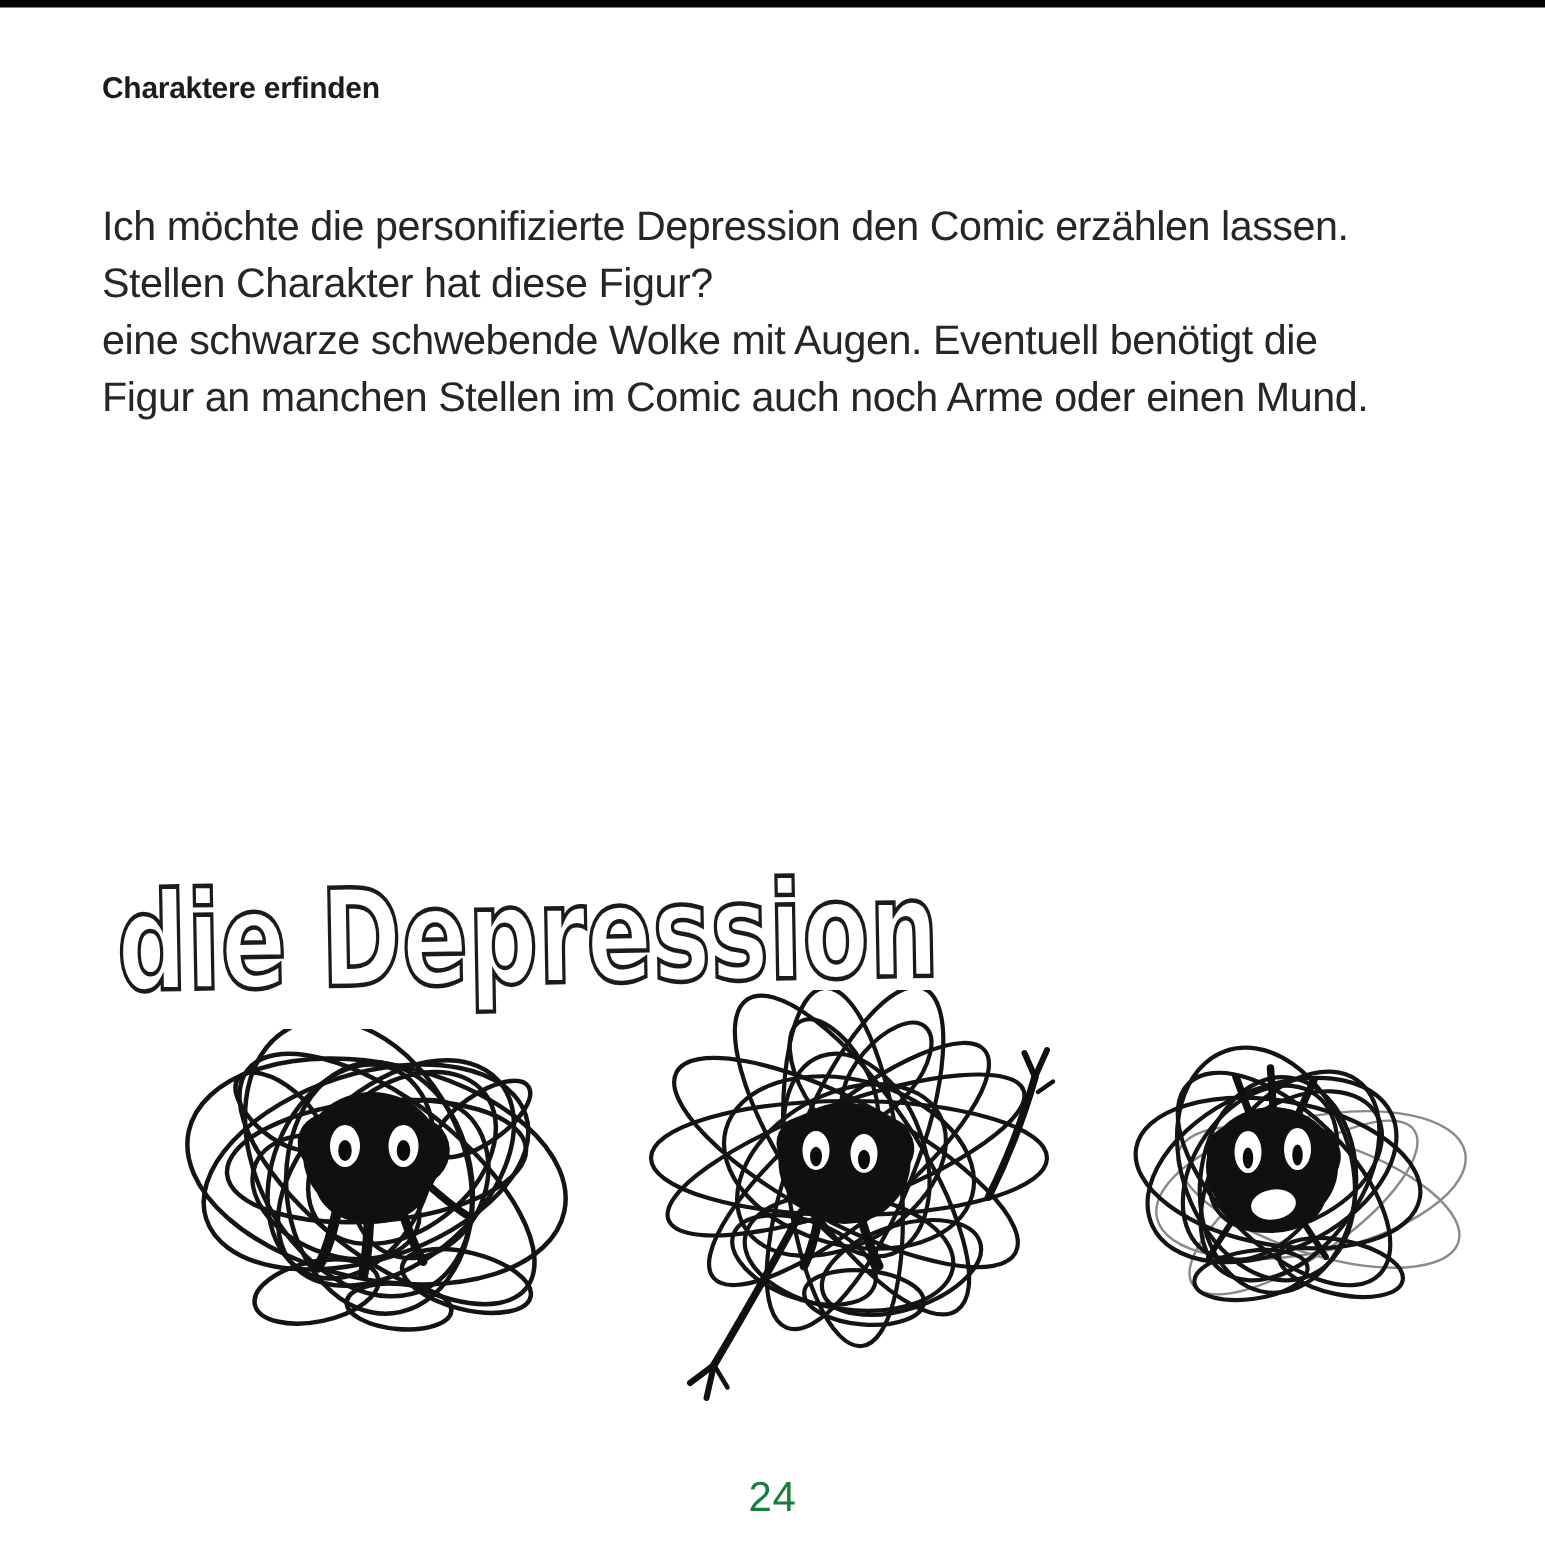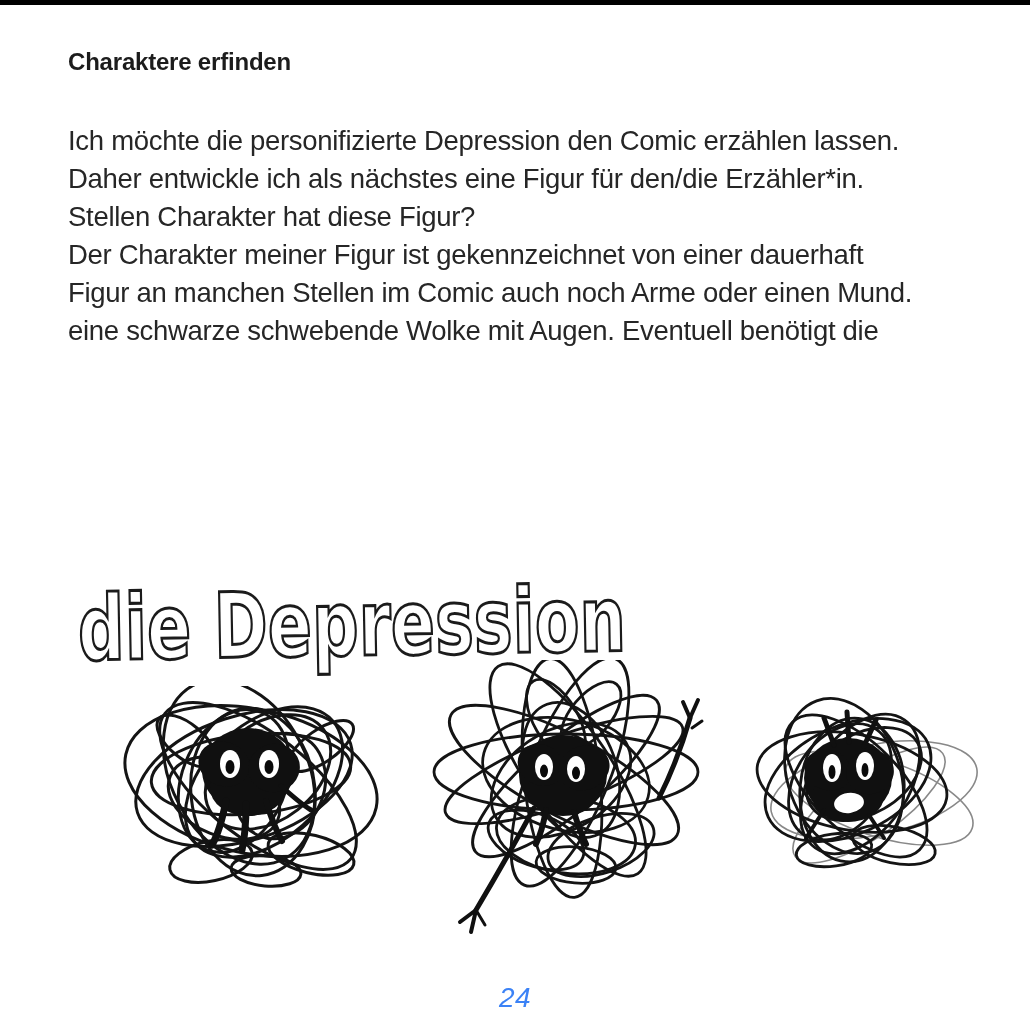--- a/index.html
+++ b/index.html
@@ -9,25 +9,25 @@
     background:#ffffff;
     overflow:hidden;
     font-family:"Liberation Sans","DejaVu Sans",sans-serif;
     color:#1f1f1f;
   }
   .top-border{
     position:absolute;left:0;top:0;width:1030px;height:5px;background:#000000;
   }
   .heading{
     position:absolute;left:68px;top:48px;
-    font-size:24px;font-weight:bold;letter-spacing:-0.2px;
+    font-size:20px;font-weight:bold;letter-spacing:-0.2px;
     color:#1c1c1c;margin:0;
   }
   .paragraph{
-    position:absolute;left:68px;top:122px;width:910px;
+    position:absolute;left:68px;top:132px;width:910px;
   }
   .paragraph .line{
     font-size:27.5px;line-height:38px;letter-spacing:-0.3px;
     color:#262626;white-space:nowrap;
   }
   .illustration{position:absolute;left:0;top:0;width:1030px;height:1030px;pointer-events:none;text-align:center;}
   .caption-svg{position:absolute;left:70px;top:563px;transform:rotate(-1deg);}
   .caption-svg text{
     font-family:"DejaVu Sans",sans-serif;
     font-weight:bold;
@@ -37,39 +37,37 @@
   .c1{left:106px;top:686px;}
   .c2{left:416px;top:660px;}
   .c3{left:744px;top:690px;}
   .scribble{stroke:#141414;fill:none;stroke-linecap:round;}
   .blob{fill:#101010;stroke:none;}
   .eye{fill:#ffffff;stroke:none;}
   .pupil{fill:#0a0a0a;stroke:none;}
   .tendril{stroke:#101010;fill:none;stroke-linecap:round;}
   .page-number{
     position:absolute;left:0;top:982px;width:1030px;
-    text-align:center;font-size:28px;color:#3b82f6;letter-spacing:0.5px;font-style:italic;
+    text-align:center;font-size:28px;color:#15803d;letter-spacing:0.5px;
   }
 </style>
 </head>
 <body>
 
 <div class="page">
 
   <div class="top-border"></div>
 
   <h1 class="heading">Charaktere erfinden</h1>
 
   <div class="paragraph">
     <div class="line">Ich möchte die personifizierte Depression den Comic erzählen lassen.</div>
-    <div class="line">Daher entwickle ich als nächstes eine Figur für den/die Erzähler*in.</div>
     <div class="line">Stellen Charakter hat diese Figur?</div>
-    <div class="line">Der Charakter meiner Figur ist gekennzeichnet von einer dauerhaft</div>
+    <div class="line">eine schwarze schwebende Wolke mit Augen. Eventuell benötigt die</div>
     <div class="line">Figur an manchen Stellen im Comic auch noch Arme oder einen Mund.</div>
-    <div class="line">eine schwarze schwebende Wolke mit Augen. Eventuell benötigt die</div>
   </div>
 
   <div class="illustration">
 
     <svg class="caption-svg" width="580" height="130">
       <text x="8" y="92" font-size="90" textLength="548" lengthAdjust="spacingAndGlyphs">die Depression</text>
     </svg>
 
     <svg class="creature c1" width="300" height="226" viewBox="0 0 300 226">
       <g class="scribble" stroke-width="3">

